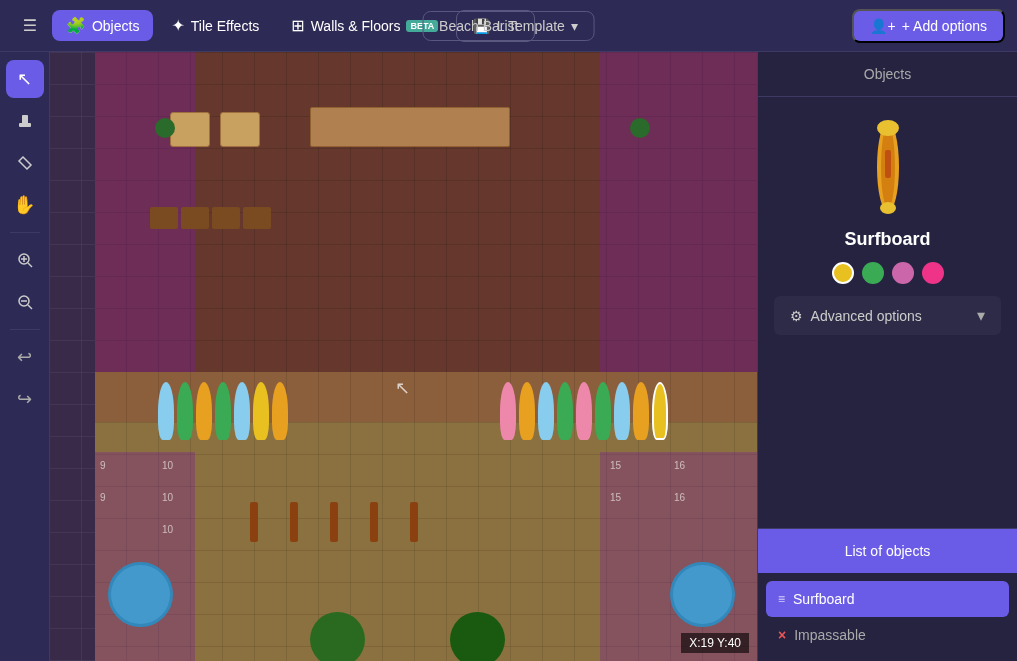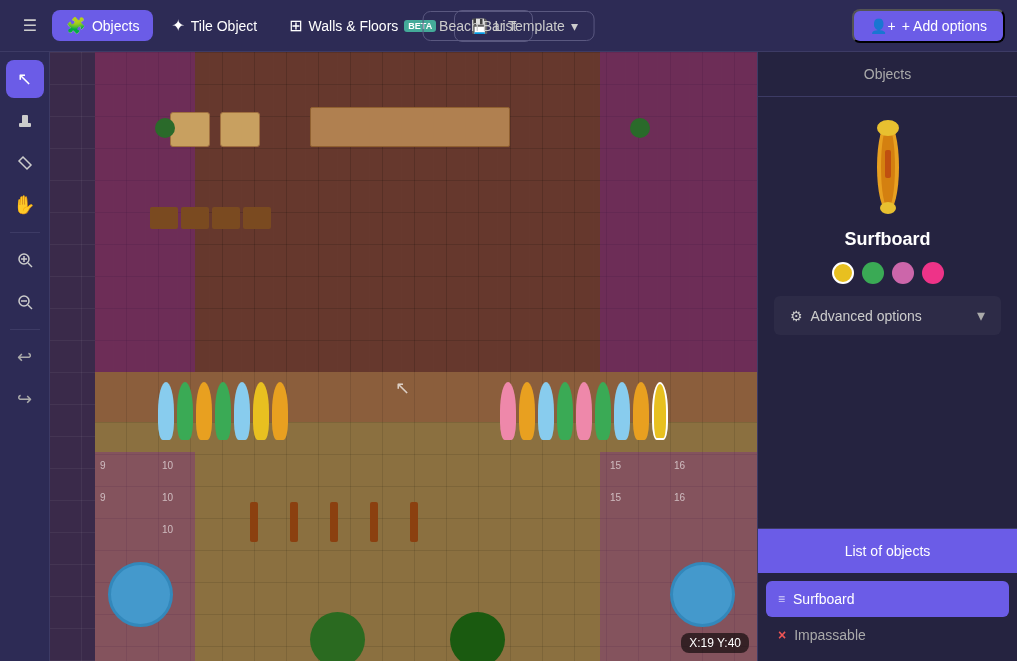--- a/index.html
+++ b/index.html
@@ -70,21 +70,21 @@
       background:
         repeating-linear-gradient(0deg, transparent, transparent 31px, rgba(255,255,255,0.05) 31px, rgba(255,255,255,0.05) 32px),
         repeating-linear-gradient(90deg, transparent, transparent 31px, rgba(255,255,255,0.05) 31px, rgba(255,255,255,0.05) 32px);
       background-size: 32px 32px;
     }
 
     
     .coord-display {
       position: absolute; bottom: 8px; right: 8px;
       background: rgba(0,0,0,0.6); color: #fff; font-size: 12px;
-      padding: 3px 8px; border-radius: 8px;
+      padding: 3px 8px; border-radius: 0;
     }
 
     
     .right-panel {
       width: 260px; background: #252340; border-left: 1px solid #3d3b65;
       display: flex; flex-direction: column;
     }
     .panel-tabs {
       display: flex; border-bottom: 1px solid #3d3b65;
     }
@@ -148,21 +148,21 @@
     <span>☰</span>
   </div>
 
   <button class="nav-btn active">
     <span class="icon">🧩</span>
     <span>Objects</span>
   </button>
 
   <button class="nav-btn">
     <span class="icon">✦</span>
-    <span>Tile Object</span>
+    <span>Tile Effects</span>
   </button>
 
   <button class="nav-btn">
     <span class="icon">⊞</span>
     <span>Walls &amp; Floors</span>
     <span class="beta-badge">BETA</span>
   </button>
 
   <button class="save-btn">
     <span>💾</span>

